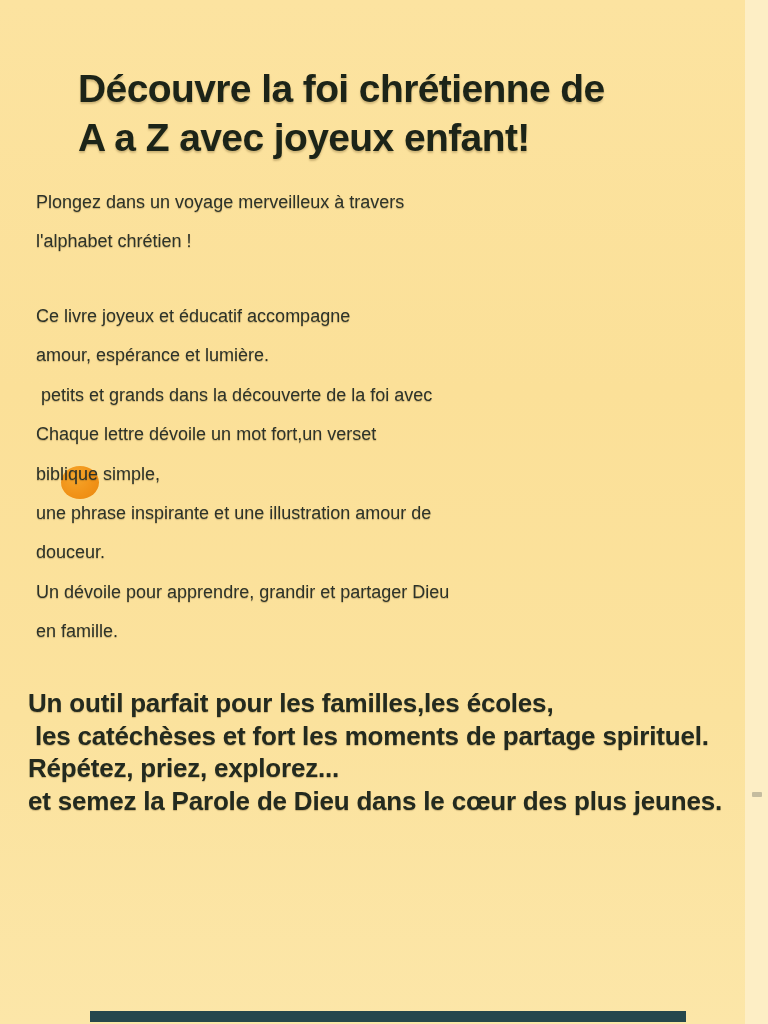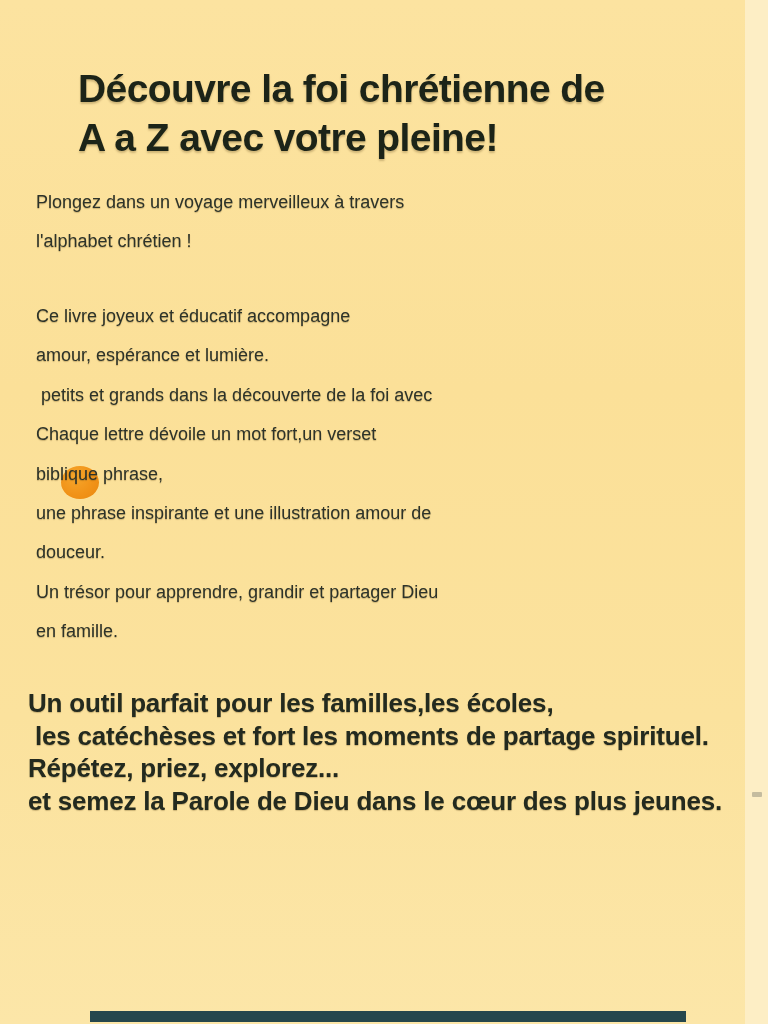--- a/index.html
+++ b/index.html
@@ -52,39 +52,39 @@
   }
 </style>
 </head>
 <body>
 
 <div class="page">
   <div class="right-band"></div>
 
   <div class="title">
     <div class="line">Découvre la foi chrétienne de</div>
-    <div class="line">A a Z avec votre pleine!</div>
+    <div class="line">A a Z avec joyeux enfant!</div>
   </div>
 
   <div class="body-text intro">
     <div class="line">Plongez dans un voyage merveilleux à travers</div>
     <div class="line">l'alphabet chrétien !</div>
   </div>
 
   <div class="orange-dot"></div>
 
   <div class="body-text main">
     <div class="line">Ce livre joyeux et éducatif accompagne</div>
     <div class="line">amour, espérance et lumière.</div>
     <div class="line"> petits et grands dans la découverte de la foi avec</div>
     <div class="line">Chaque lettre dévoile un mot fort,un verset</div>
-    <div class="line">biblique phrase,</div>
+    <div class="line">biblique simple,</div>
     <div class="line">une phrase inspirante et une illustration amour de</div>
     <div class="line">douceur.</div>
-    <div class="line">Un trésor pour apprendre, grandir et partager Dieu</div>
+    <div class="line">Un dévoile pour apprendre, grandir et partager Dieu</div>
     <div class="line">en famille.</div>
   </div>
 
   <div class="bold-block">
     <div class="line">Un outil parfait pour les familles,les écoles,</div>
     <div class="line"> les catéchèses et fort les moments de partage spirituel.</div>
     <div class="line">Répétez, priez, explorez...</div>
     <div class="line">et semez la Parole de Dieu dans le cœur des plus jeunes.</div>
   </div>
 

